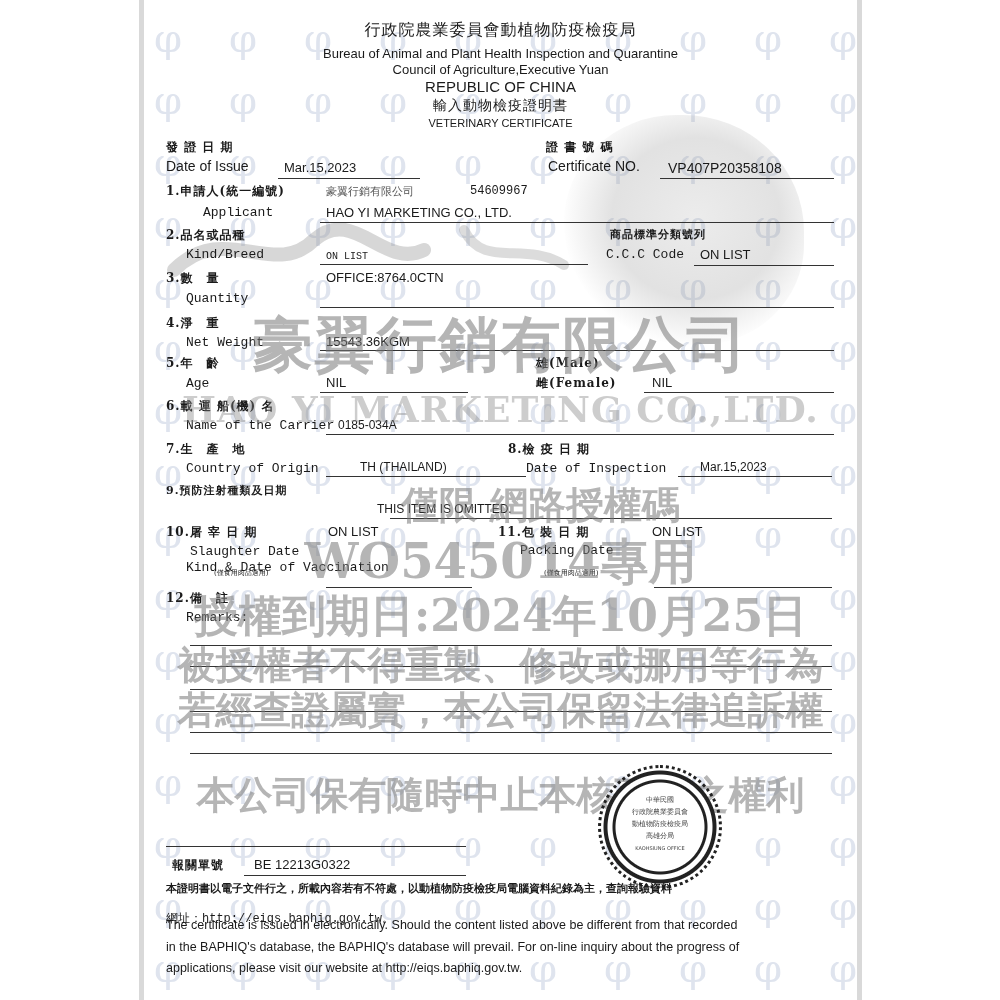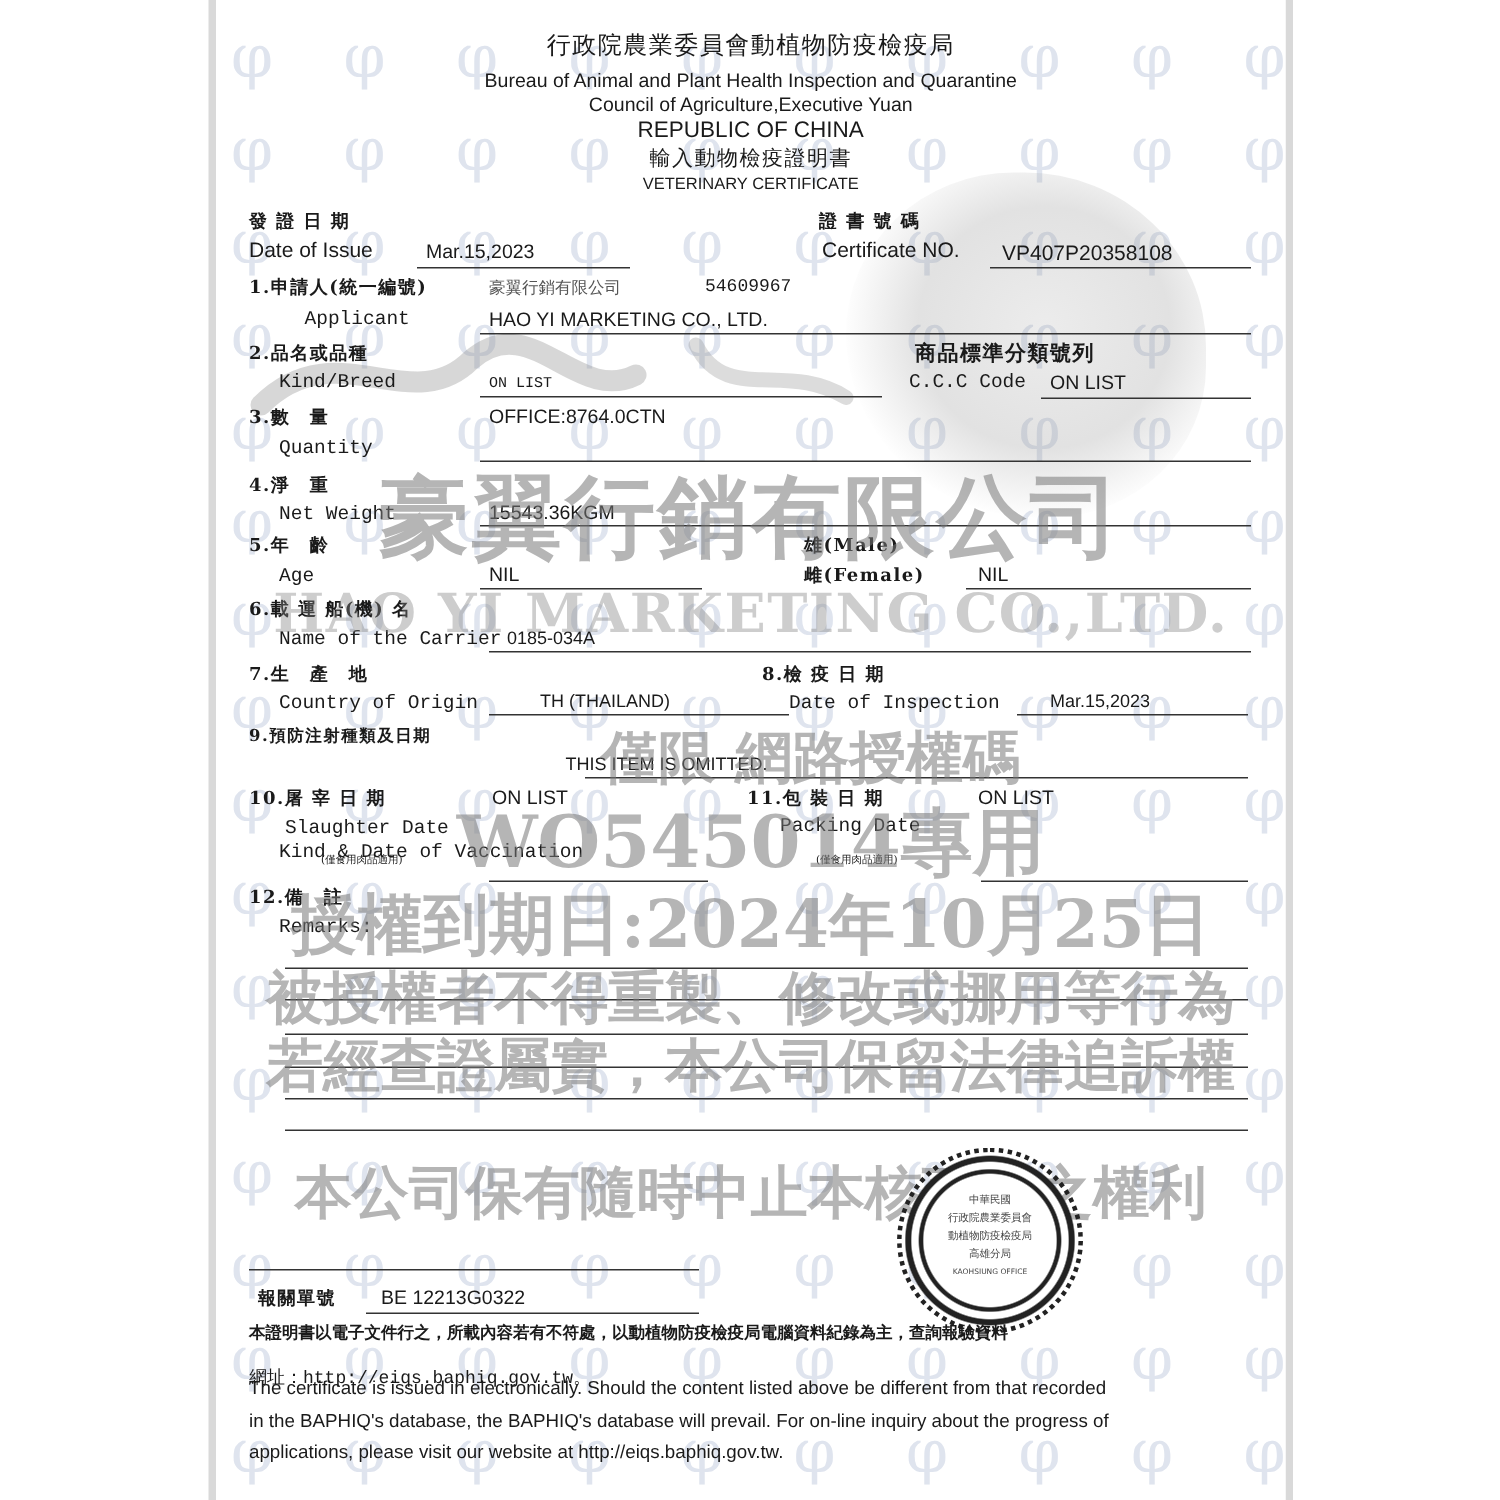--- a/index.html
+++ b/index.html
@@ -229,21 +229,21 @@
   <div class="abs cjk" style="left:182px;top:184px;font-size:11px;color:#555;">豪翼行銷有限公司</div>
   <div class="abs mono" style="left:326px;top:184px;font-size:12px;">54609967</div>
   <div class="abs lbl-en" style="left:59px;top:205px;">Applicant</div>
   <div class="abs val" style="left:182px;top:205px;">HAO YI MARKETING CO., LTD.</div>
   <div class="uline" style="left:176px;top:222px;width:514px;"></div>
 
   <div class="abs lbl-cn" style="left:22px;top:227px;">2.品名或品種</div>
   <div class="abs lbl-en" style="left:42px;top:247px;">Kind/Breed</div>
   <div class="abs mono" style="left:182px;top:251px;font-size:10px;">ON LIST</div>
   <div class="uline" style="left:176px;top:264px;width:268px;"></div>
-  <div class="abs lbl-cn" style="left:466px;top:227px;font-size:14px;">商品標準分類號列</div>
+  <div class="abs lbl-cn" style="left:466px;top:227px;font-size:11px;">商品標準分類號列</div>
   <div class="abs lbl-en" style="left:462px;top:247px;">C.C.C Code</div>
   <div class="abs val" style="left:556px;top:247px;">ON LIST</div>
   <div class="uline" style="left:550px;top:265px;width:140px;"></div>
 
   <div class="abs lbl-cn" style="left:22px;top:270px;">3.數　量</div>
   <div class="abs val" style="left:182px;top:270px;">OFFICE:8764.0CTN</div>
   <div class="abs lbl-en" style="left:42px;top:291px;">Quantity</div>
   <div class="uline" style="left:176px;top:307px;width:514px;"></div>
 
   <div class="abs lbl-cn" style="left:22px;top:315px;">4.淨　重</div>

